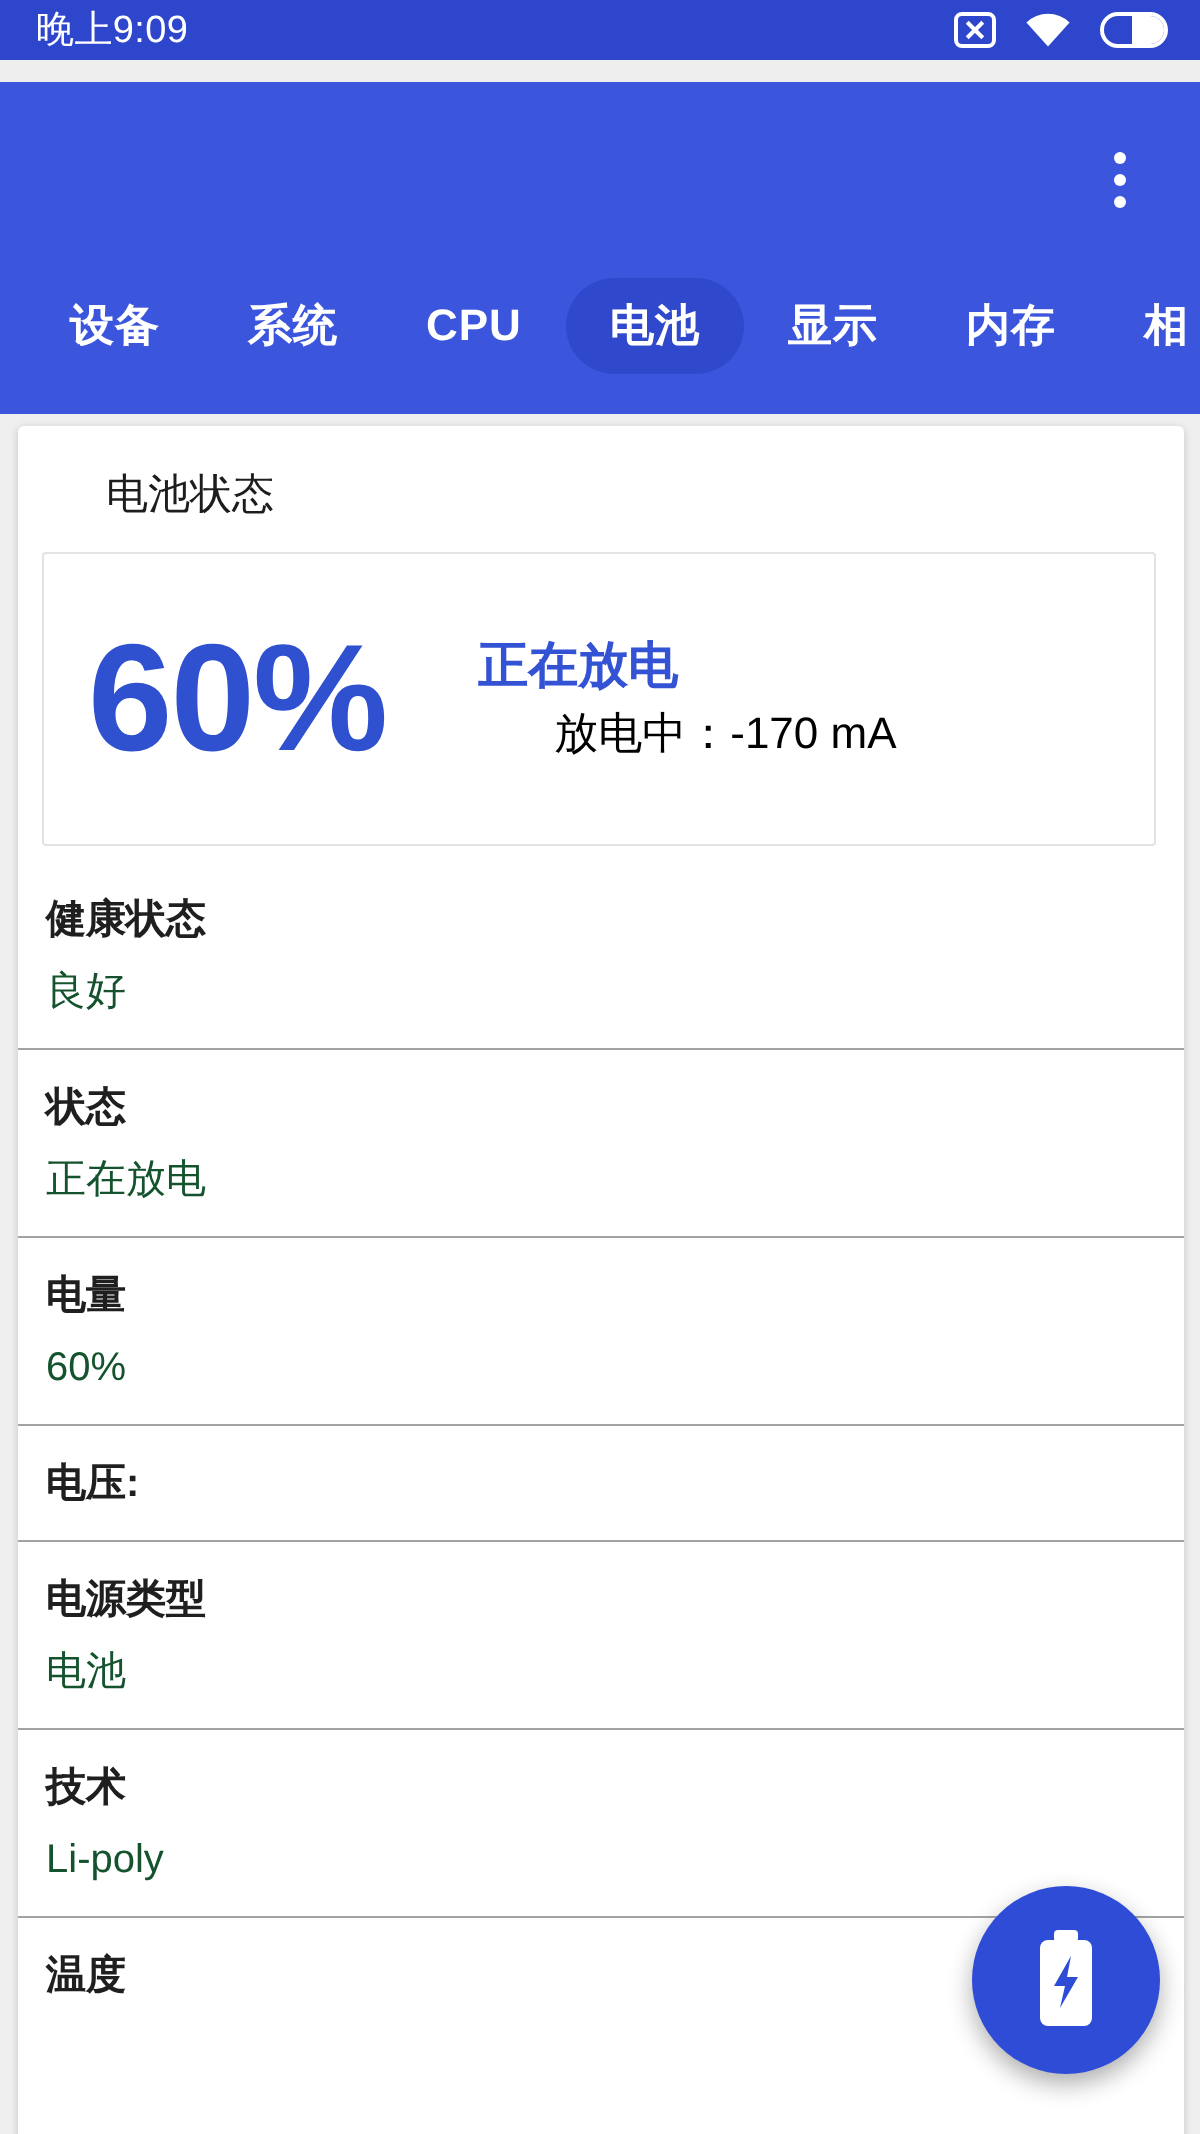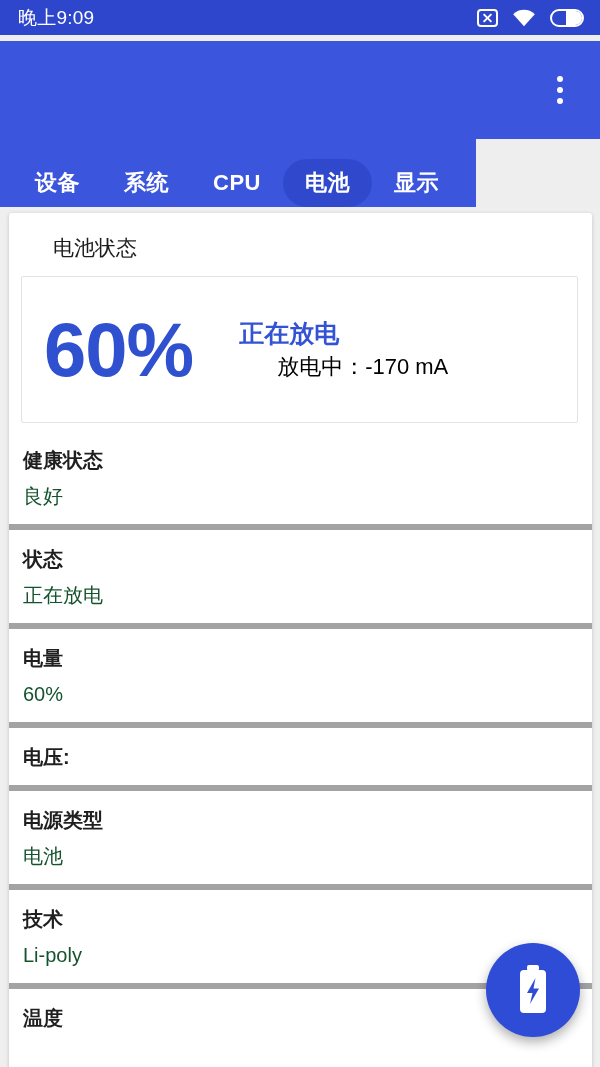--- a/index.html
+++ b/index.html
@@ -17,21 +17,21 @@
     height: 1067px;
     overflow: hidden;
     background: #eeeeee;
   }
 
   
   .statusbar {
     position: absolute;
     top: 0; left: 0;
     width: 600px;
-    height: 35px;
+    height: 30px;
     background: #2e46cb;
     display: flex;
     align-items: center;
     box-sizing: border-box;
     padding: 0 16px 0 18px;
   }
   .status-clock {
     color: #ffffff;
     font-size: 19px;
     letter-spacing: 0.2px;
@@ -119,25 +119,25 @@
     width: 6px;
     height: 6px;
     border-radius: 50%;
     background: #ffffff;
   }
 
   
   .tabbar {
     position: absolute;
     top: 139px; left: 0;
-    width: 476px;
+    width: 600px;
     height: 68px;
     background: #3b55dd;
     display: flex;
-    align-items: flex-end;
+    align-items: flex-start;
     overflow: hidden;
     white-space: nowrap;
   }
   .tab {
     color: #ffffff;
     font-size: 22px;
     font-weight: bold;
     line-height: 1;
     padding: 13px 22px;
     border-radius: 24px;
@@ -216,21 +216,21 @@
     line-height: 1.1;
     margin-left: 38px;
   }
 
   
   .rows {
     margin-top: 8px;
   }
   .info-row {
     padding: 16px 14px 14px 14px;
-    border-bottom: 6px solid #a3a3a3;
+    border-bottom: 1px solid #a3a3a3;
   }
   .info-row:last-child { border-bottom: none; }
   .row-label {
     font-size: 20px;
     font-weight: bold;
     color: #1f1f1f;
     line-height: 1.35;
   }
   .row-value {
     font-size: 20px;

